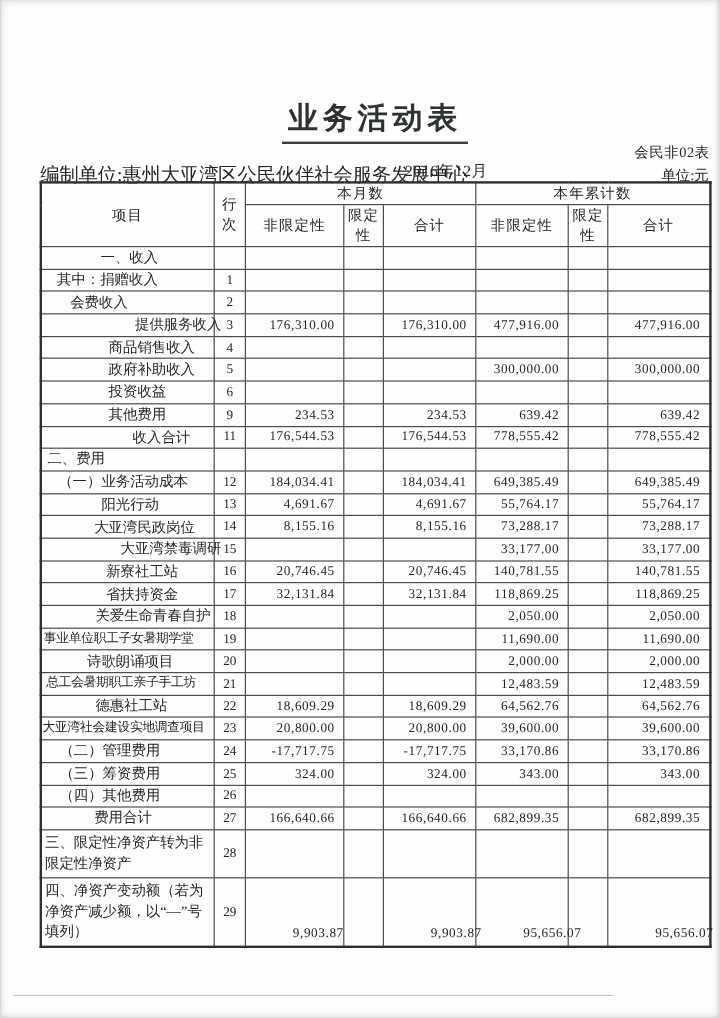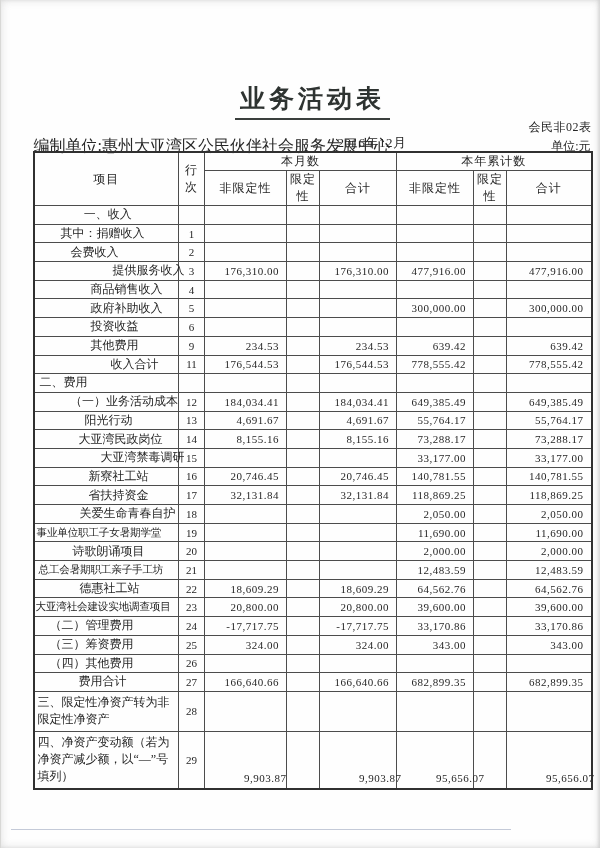--- a/index.html
+++ b/index.html
@@ -102,31 +102,31 @@
           <td class="label" style="padding-left: 3px; text-align: center;">一、收入</td>
           <td class="line"></td>
           <td class="num"></td>
           <td class="num"></td>
           <td class="num"></td>
           <td class="num"></td>
           <td class="num"></td>
           <td class="num"></td>
         </tr>
         <tr>
-          <td class="label" style="padding-left: 26px;">其中：捐赠收入</td>
+          <td class="label" style="padding-left: 13px;">其中：捐赠收入</td>
           <td class="line">1</td>
           <td class="num"></td>
           <td class="num"></td>
           <td class="num"></td>
           <td class="num"></td>
           <td class="num"></td>
           <td class="num"></td>
         </tr>
         <tr>
-          <td class="label" style="padding-left: 36px; margin-left: 26px;">会费收入</td>
+          <td class="label" style="padding-left: 24px; margin-left: 26px;">会费收入</td>
           <td class="line">2</td>
           <td class="num"></td>
           <td class="num"></td>
           <td class="num"></td>
           <td class="num"></td>
           <td class="num"></td>
           <td class="num"></td>
         </tr>
         <tr>
           <td class="label" style="padding-left: 78px; margin-top: 28px;">提供服务收入</td>
@@ -192,21 +192,21 @@
           <td class="label" style="padding-left: 5px;">二、费用</td>
           <td class="line"></td>
           <td class="num"></td>
           <td class="num"></td>
           <td class="num"></td>
           <td class="num"></td>
           <td class="num"></td>
           <td class="num"></td>
         </tr>
         <tr>
-          <td class="label" style="padding-left: 14px; text-align: right;">（一）业务活动成本</td>
+          <td class="label" style="padding-left: 14px;">（一）业务活动成本</td>
           <td class="line">12</td>
           <td class="num">184,034.41</td>
           <td class="num"></td>
           <td class="num">184,034.41</td>
           <td class="num">649,385.49</td>
           <td class="num"></td>
           <td class="num">649,385.49</td>
         </tr>
         <tr>
           <td class="label" style="padding-left: 50px;">阳光行动</td>

